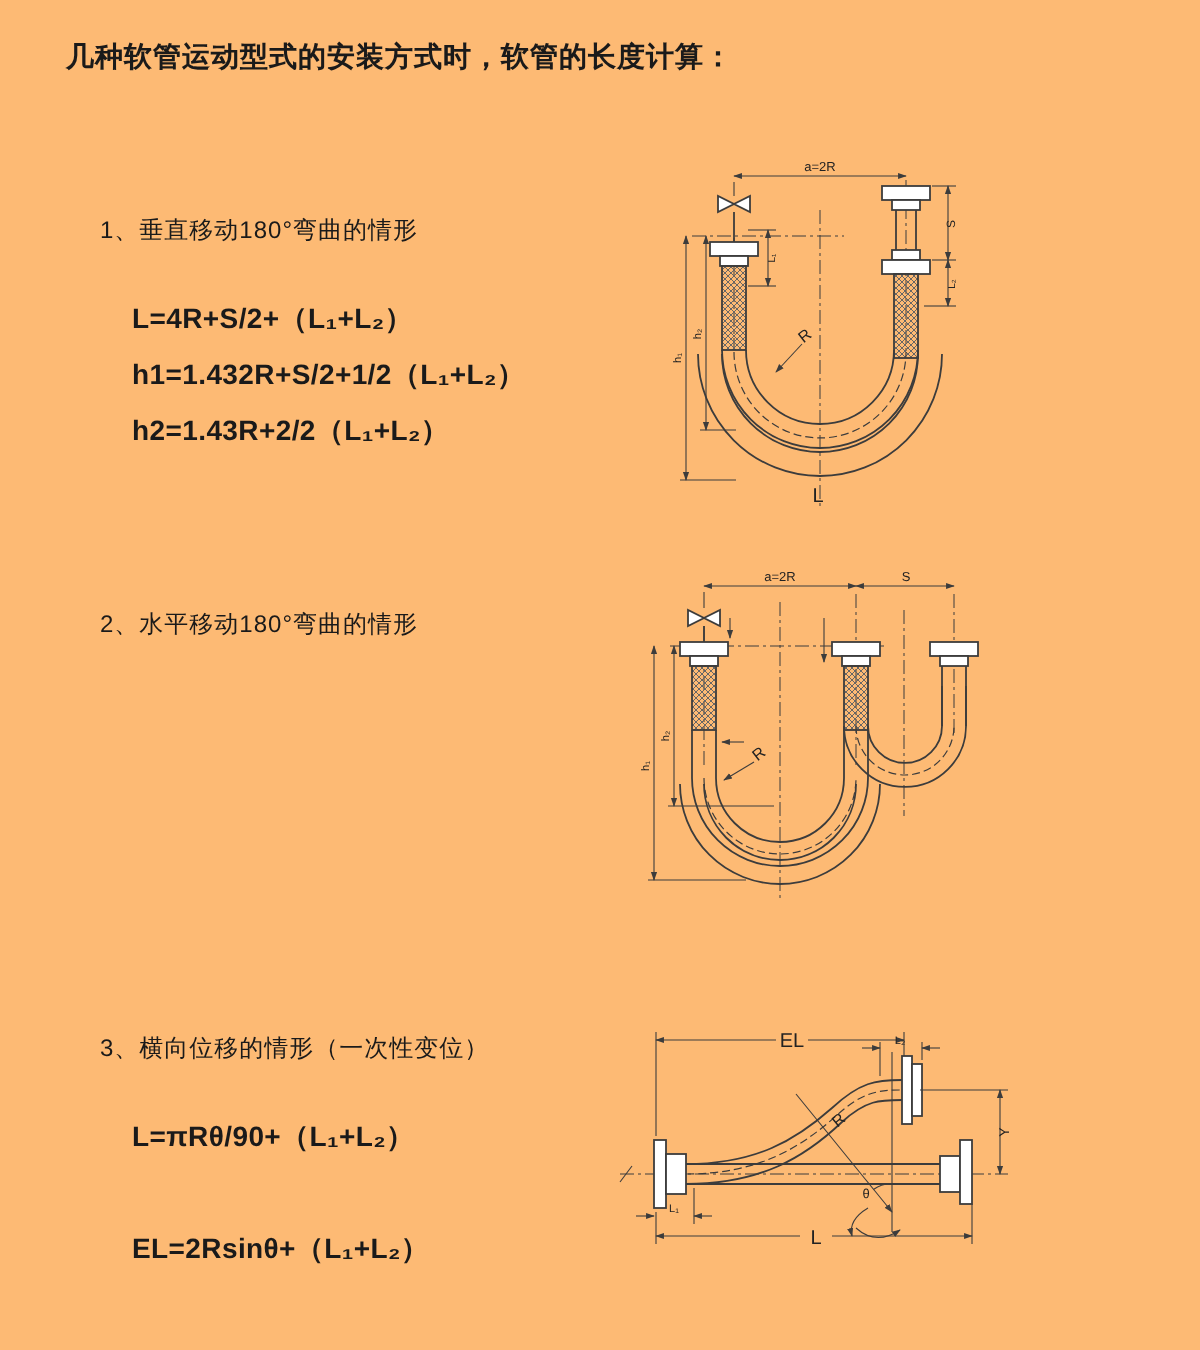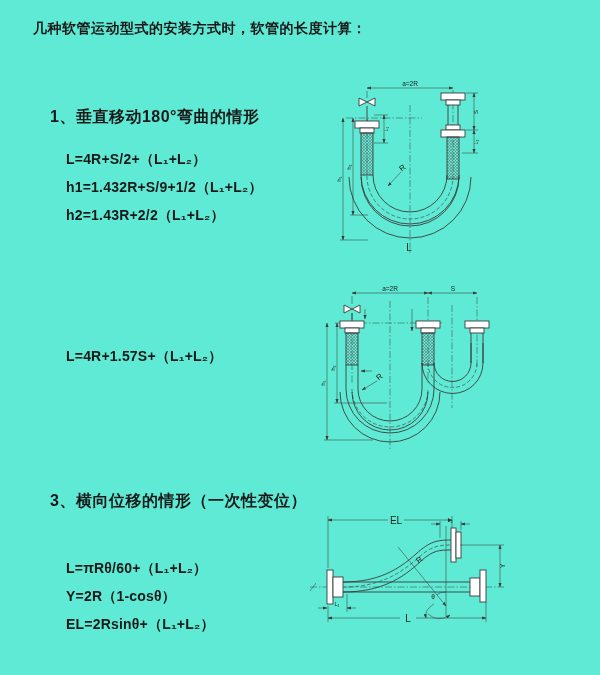--- a/index.html
+++ b/index.html
@@ -1,25 +1,25 @@
 <!DOCTYPE html>
 <html><head>
 <meta charset="utf-8">
 <style>
   html,body { margin:0; padding:0; background:#ffffff; }
   .page {
-    position:relative; width:600px; height:675px; background:#5eead4;
+    position:relative; width:600px; height:675px; background:#fdba74;
     font-family:"Liberation Sans","DejaVu Sans",sans-serif; color:#1a1a1a; overflow:hidden;
   }
   .title {
     position:absolute; left:33px; top:20px;
     font-size:14px; font-weight:700; letter-spacing:.5px; white-space:nowrap;
   }
   .sec-heading {
-    position:absolute; font-size:16px; font-weight:700; letter-spacing:.5px; white-space:nowrap;
+    position:absolute; font-size:12px; font-weight:400; letter-spacing:.5px; white-space:nowrap;
   }
   .formula {
     position:absolute; font-size:14px; font-weight:700; letter-spacing:.2px; white-space:nowrap;margin-top:16px;
   }
   .diag { position:absolute; }
   svg .ln  { stroke:#3c3c3c; stroke-width:.9;  fill:none; }
   svg .fl  { stroke:#3c3c3c; stroke-width:.9;  fill:#ffffff; }
   svg .br  { stroke:#3c3c3c; stroke-width:.9; }
   svg .dim { stroke:#3c3c3c; stroke-width:.55; fill:none; }
   svg .cl  { stroke:#3c3c3c; stroke-width:.5;  stroke-dasharray:7 2 1.5 2; fill:none; }
@@ -29,21 +29,21 @@
 </style>
 </head>
 <body>
 
 <div class="page">
 
   <div class="title">几种软管运动型式的安装方式时，软管的长度计算：</div>
 
   <div class="sec-heading" style="left:50px;top:107px">1、垂直移动180°弯曲的情形</div>
   <div class="formula" style="left:66px;top:135px">L=4R+S/2+（L₁+L₂）</div>
-  <div class="formula" style="left:66px;top:163px">h1=1.432R+S/9+1/2（L₁+L₂）</div>
+  <div class="formula" style="left:66px;top:163px">h1=1.432R+S/2+1/2（L₁+L₂）</div>
   <div class="formula" style="left:66px;top:191px">h2=1.43R+2/2（L₁+L₂）</div>
 
   <svg class="diag" style="left:310px;top:75px" width="270" height="185" viewBox="0 0 270 185">
     <defs>
       <marker id="a1" viewBox="0 0 10 10" refX="9" refY="5" markerWidth="8" markerHeight="8" orient="auto-start-reverse">
         <path d="M0,1.5 L10,5 L0,8.5 z"></path>
       </marker>
       <pattern id="p1" width="3" height="3" patternUnits="userSpaceOnUse">
         <path d="M0,3 L3,0 M0,0 L3,3" stroke="#666" stroke-width="0.5"></path>
       </pattern>
@@ -107,21 +107,21 @@
     <text transform="translate(167.5,37) rotate(-90)" font-size="6" text-anchor="middle">S</text>
     <line class="dim" x1="164" y1="55" x2="164" y2="78" marker-start="url(#a1)" marker-end="url(#a1)"></line>
     <text transform="translate(167.5,67) rotate(-90)" font-size="5" text-anchor="middle">L₂</text>
 
     <line class="dim" x1="78" y1="111" x2="91" y2="97" marker-start="url(#a1)"></line>
     <text transform="translate(94,95) rotate(-38)" font-size="8" text-anchor="middle">R</text>
 
     <text x="99" y="176" font-size="10" text-anchor="middle">L</text>
   </svg>
 
-  <div class="formula" style="left:66px;top:332px">L=4R+1.57S+（L₁+L₂）</div>
+  <div class="sec-heading" style="left:50px;top:304px">2、水平移动180°弯曲的情形</div>
 
   <svg class="diag" style="left:315px;top:283px" width="270" height="175" viewBox="0 0 270 175">
     <defs>
       <marker id="a2" viewBox="0 0 10 10" refX="9" refY="5" markerWidth="8" markerHeight="8" orient="auto-start-reverse">
         <path d="M0,1.5 L10,5 L0,8.5 z"></path>
       </marker>
       <pattern id="p2" width="3" height="3" patternUnits="userSpaceOnUse">
         <path d="M0,3 L3,0 M0,0 L3,3" stroke="#666" stroke-width="0.5"></path>
       </pattern>
     </defs>
@@ -185,23 +185,22 @@
     <text transform="translate(19.5,85) rotate(-90)" font-size="5.5" text-anchor="middle">h₂</text>
 
     <line class="dim" x1="50" y1="26" x2="50" y2="36" marker-end="url(#a2)"></line>
     <line class="dim" x1="97" y1="26" x2="97" y2="48" marker-end="url(#a2)"></line>
     <line class="dim" x1="46" y1="88" x2="57" y2="88" marker-start="url(#a2)"></line>
 
     <line class="dim" x1="47" y1="107" x2="62" y2="98" marker-start="url(#a2)"></line>
     <text transform="translate(66,96) rotate(-38)" font-size="8" text-anchor="middle">R</text>
   </svg>
 
-  <div class="sec-heading" style="left:50px;top:491px">3、横向位移的情形（一次性变位）</div>
-  <div class="formula" style="left:66px;top:544px">L=πRθ/60+（L₁+L₂）</div>
-  <div class="formula" style="left:66px;top:572px">Y=2R（1-cosθ）</div>
+  <div class="sec-heading" style="left:50px;top:516px">3、横向位移的情形（一次性变位）</div>
+  <div class="formula" style="left:66px;top:544px">L=πRθ/90+（L₁+L₂）</div>
   <div class="formula" style="left:66px;top:600px">EL=2Rsinθ+（L₁+L₂）</div>
 
   <svg class="diag" style="left:300px;top:500px" width="295" height="145" viewBox="0 0 295 145">
     <defs>
       <marker id="a3" viewBox="0 0 10 10" refX="9" refY="5" markerWidth="8" markerHeight="8" orient="auto-start-reverse">
         <path d="M0,1.5 L10,5 L0,8.5 z"></path>
       </marker>
     </defs>
 
     <line class="cl" x1="10" y1="87" x2="204" y2="87"></line>

